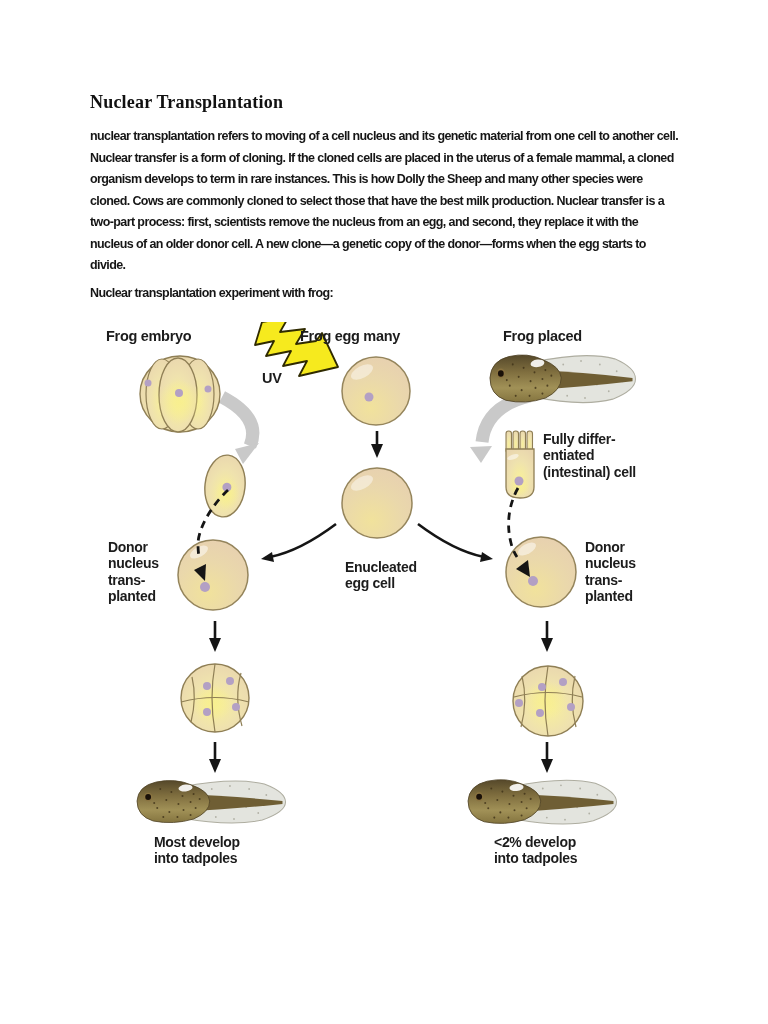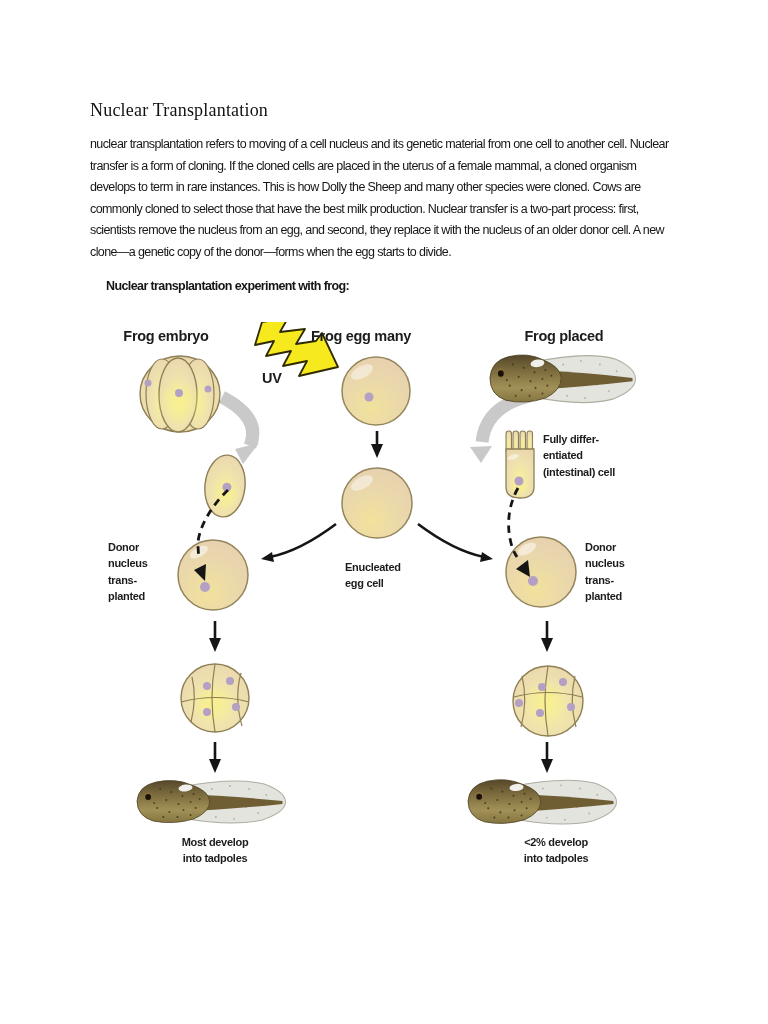--- a/index.html
+++ b/index.html
@@ -5,27 +5,27 @@
   :root{
     --cell-fill:#ecdcb2; --cell-glow:#f7ee94; --cell-stroke:#8f7f55;
     --nucleus:#b3a0c4; --uv-bolt:#f6ea1e; --gray-arrow:#c9c9c9;
     --arrow:#151515; --tadpole-body:#8a7745; --tadpole-tail:#e3e4de;
     --text:#1a1a1a;
   }
   html,body{margin:0;padding:0}
   body{width:768px;height:1024px;background:#ffffff;overflow:hidden}
   .page{position:relative;width:768px;height:1024px;font-family:"Liberation Sans",sans-serif;color:var(--text)}
   .textcol{position:absolute;left:90px;top:92px;width:594px}
-  h1.title{font-family:"Liberation Serif",serif;font-size:18px;font-weight:400;margin:8px 0 13px 0;color:#111;letter-spacing:.2px}
-  .body-text{margin:0 0 9px 0;font-size:12.5px;font-weight:400;line-height:21.5px;letter-spacing:-0.6px;color:#161616}
-  .subheading{margin:16px;font-size:12.5px;font-weight:700;letter-spacing:-0.6px;color:#161616}
+  h1.title{font-family:"Liberation Serif",serif;font-size:18px;font-weight:700;margin:0 0 13px 0;color:#111;letter-spacing:.2px}
+  .body-text{margin:0 0 9px 0;font-size:12.5px;font-weight:700;line-height:21.5px;letter-spacing:-0.6px;color:#161616}
+  .subheading{margin:0;font-size:12.5px;font-weight:700;letter-spacing:-0.6px;color:#161616}
   .diagram{position:absolute;left:0;top:322px;width:768px;height:575px}
   .diagram svg{position:absolute;left:0;top:0}
-  .dlabel{position:absolute;font-weight:700;font-size:11px;line-height:16.4px;letter-spacing:-0.3px;white-space:pre-line;color:#1c1c1c}
-  .dlabel.center{text-align:center}
+  .dlabel{position:absolute;font-weight:700;font-size:14px;line-height:16.4px;letter-spacing:-0.3px;white-space:pre-line;color:#1c1c1c}
+  .dlabel.center{}
   .dlabel.big{font-size:14.5px}
   svg .nuc{fill:var(--nucleus)}
   svg .cellshape{fill:url(#gCell);stroke:var(--cell-stroke)}
   svg .eggshape{fill:url(#gEgg);stroke:#95855c}
   svg .cleave{fill:none;stroke:var(--cell-stroke);stroke-width:1.2}
   svg .blk{stroke:var(--arrow);stroke-width:2.6;fill:none}
   svg .blkf{fill:var(--arrow)}
   svg .gray{stroke:var(--gray-arrow);fill:none}
   svg .grayf{fill:var(--gray-arrow)}
   svg .dash{stroke:var(--arrow);stroke-width:2.8;stroke-dasharray:7.5 5.5;fill:none}

